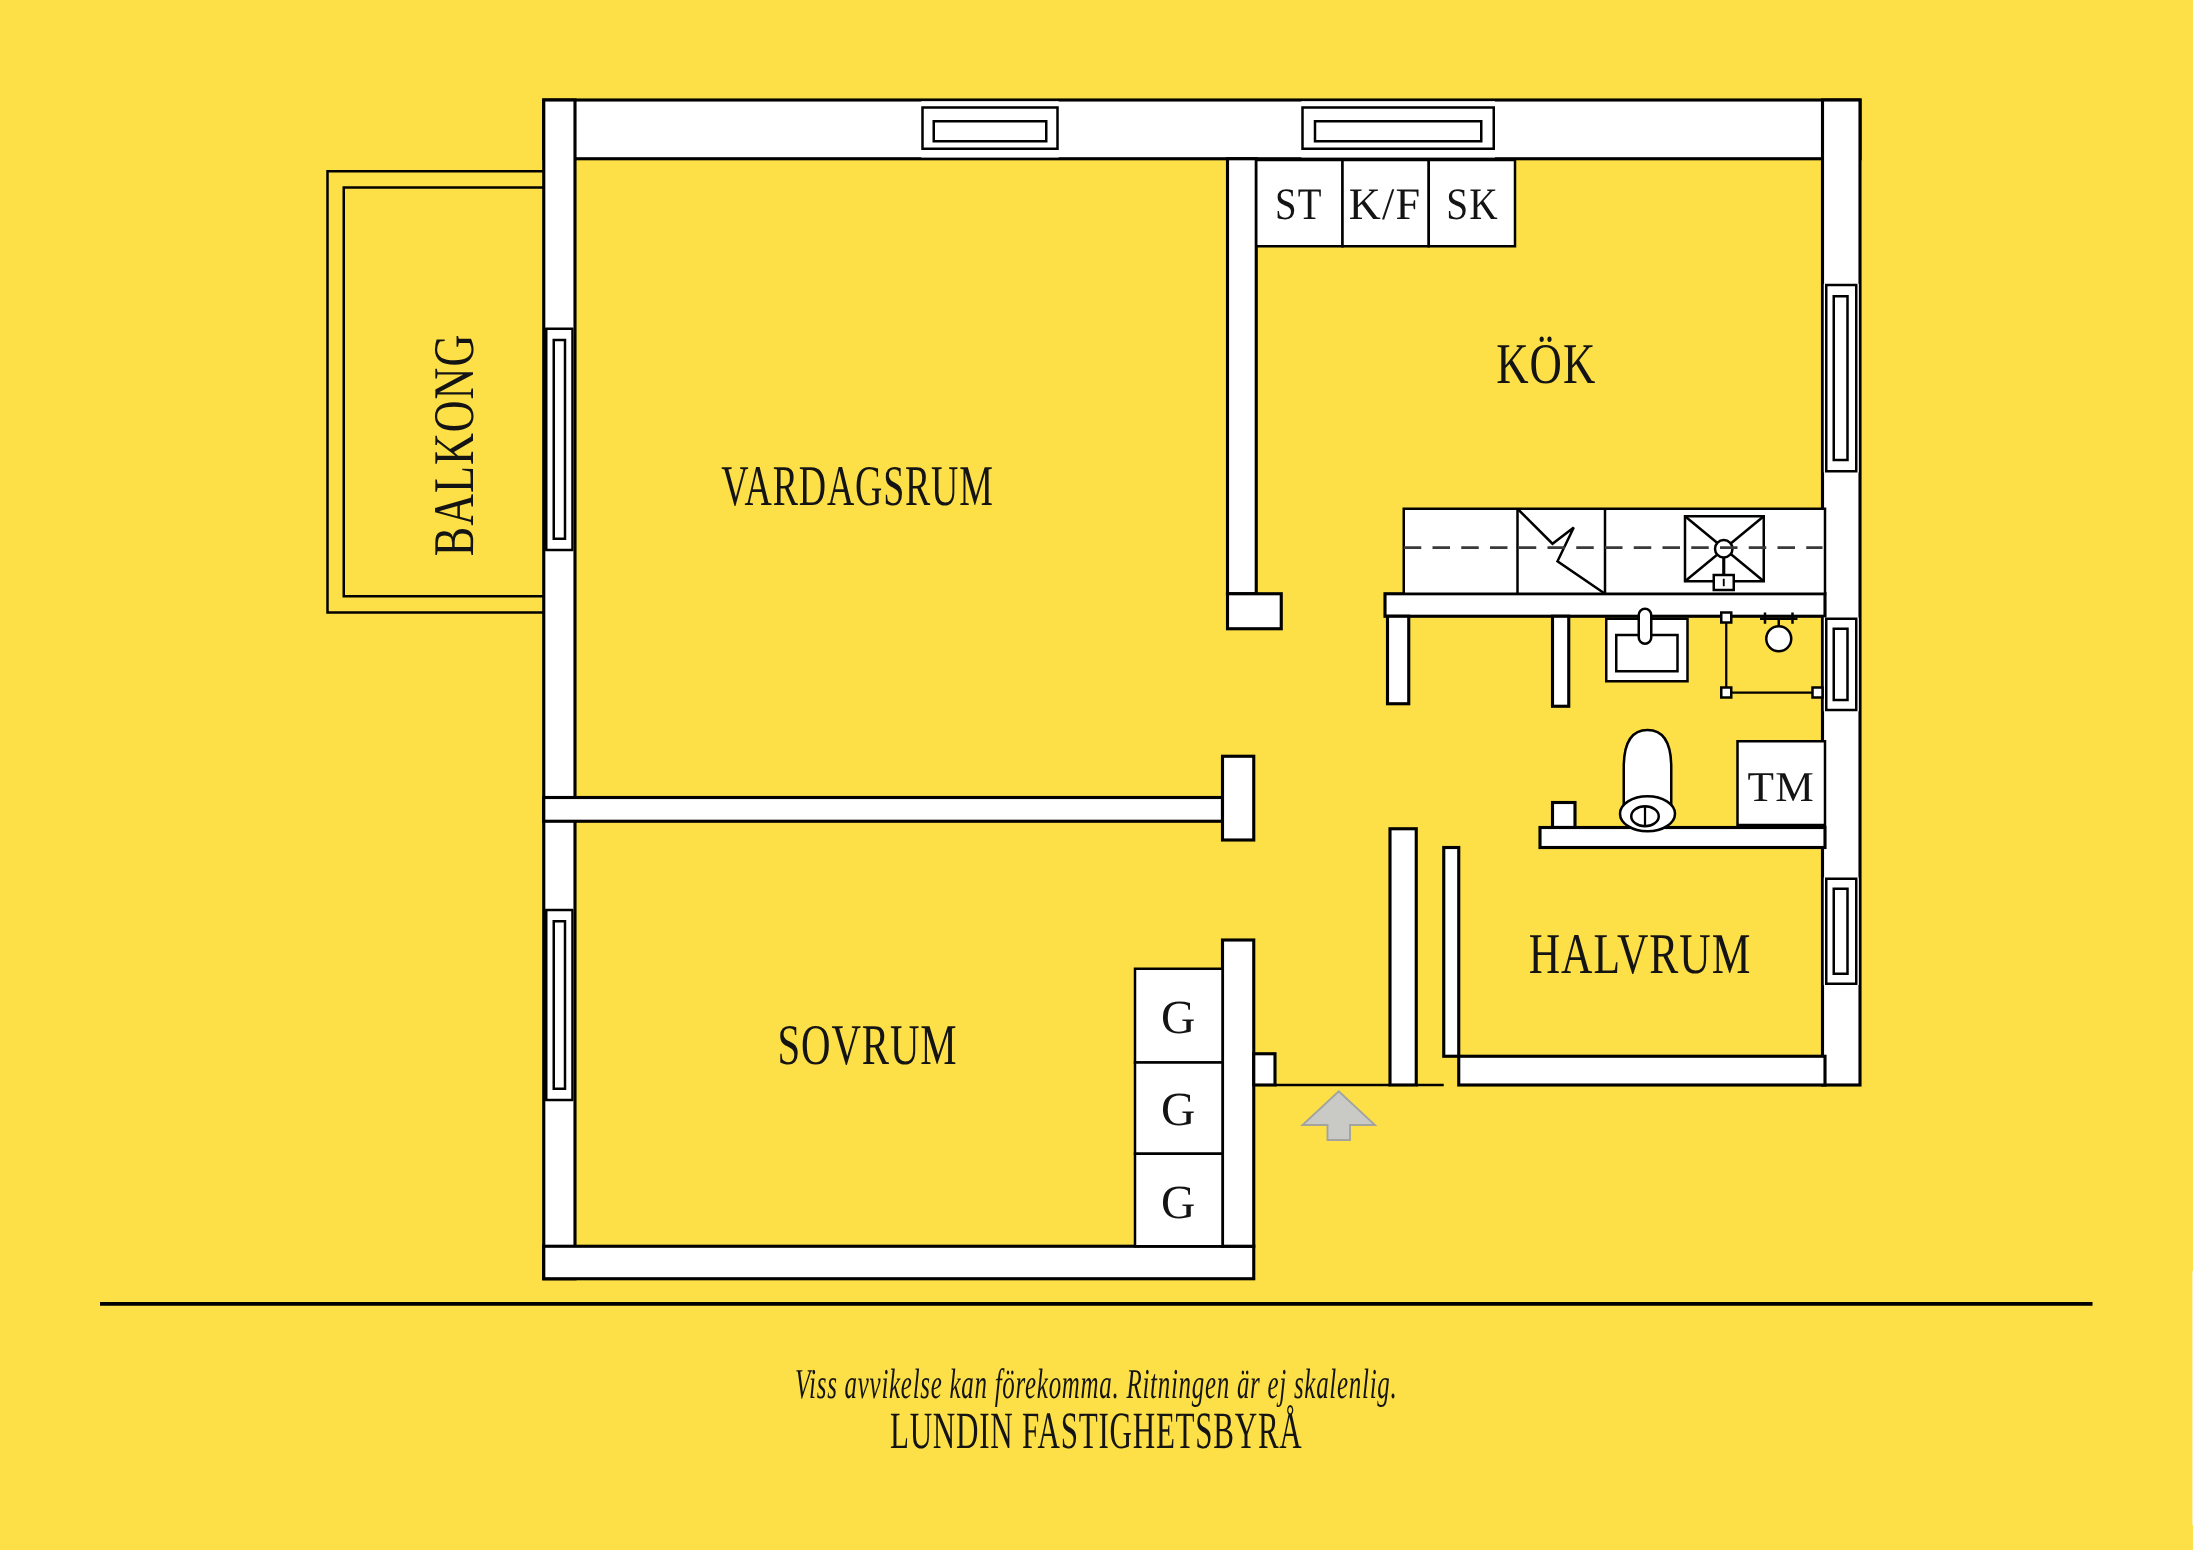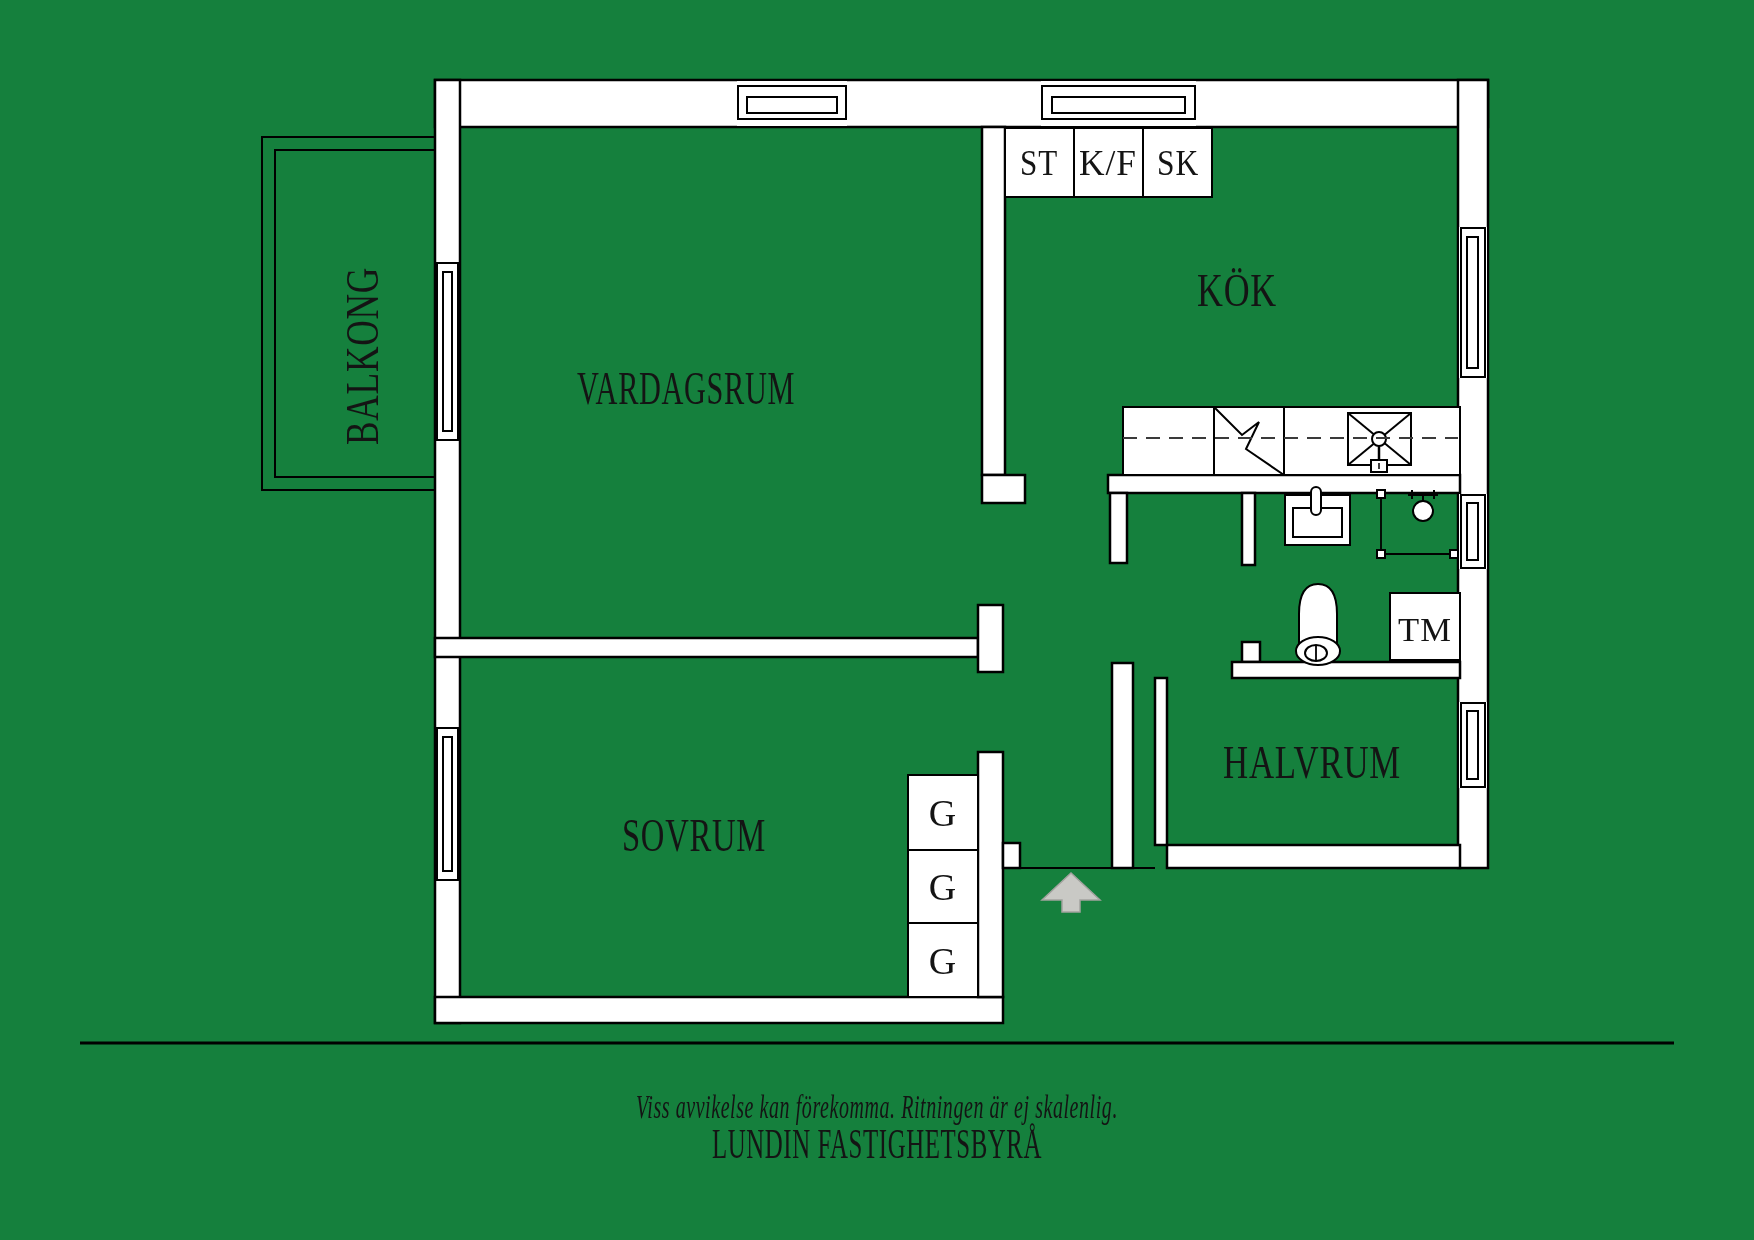--- a/index.html
+++ b/index.html
@@ -1,16 +1,16 @@
 <!DOCTYPE html>
 <html><head>
 <meta charset="utf-8">
 <style>
   html,body{margin:0;padding:0;background:#ffffff;}
-  .page{position:relative;width:1754px;height:1240px;background:#15803d;overflow:hidden;
+  .page{position:relative;width:1754px;height:1240px;background:#fde047;overflow:hidden;
         font-family:"Liberation Serif", serif;}
   svg{display:block;}
   .wall{fill:#ffffff;stroke:#000000;stroke-width:2.5;}
   .thin{fill:none;stroke:#000000;stroke-width:2;}
   .fix{fill:#ffffff;stroke:#000000;stroke-width:2;}
   .erase{fill:#ffffff;stroke:none;}
   .lbl{fill:#141414;letter-spacing:1px;}
 </style>
 </head>
 <body>

